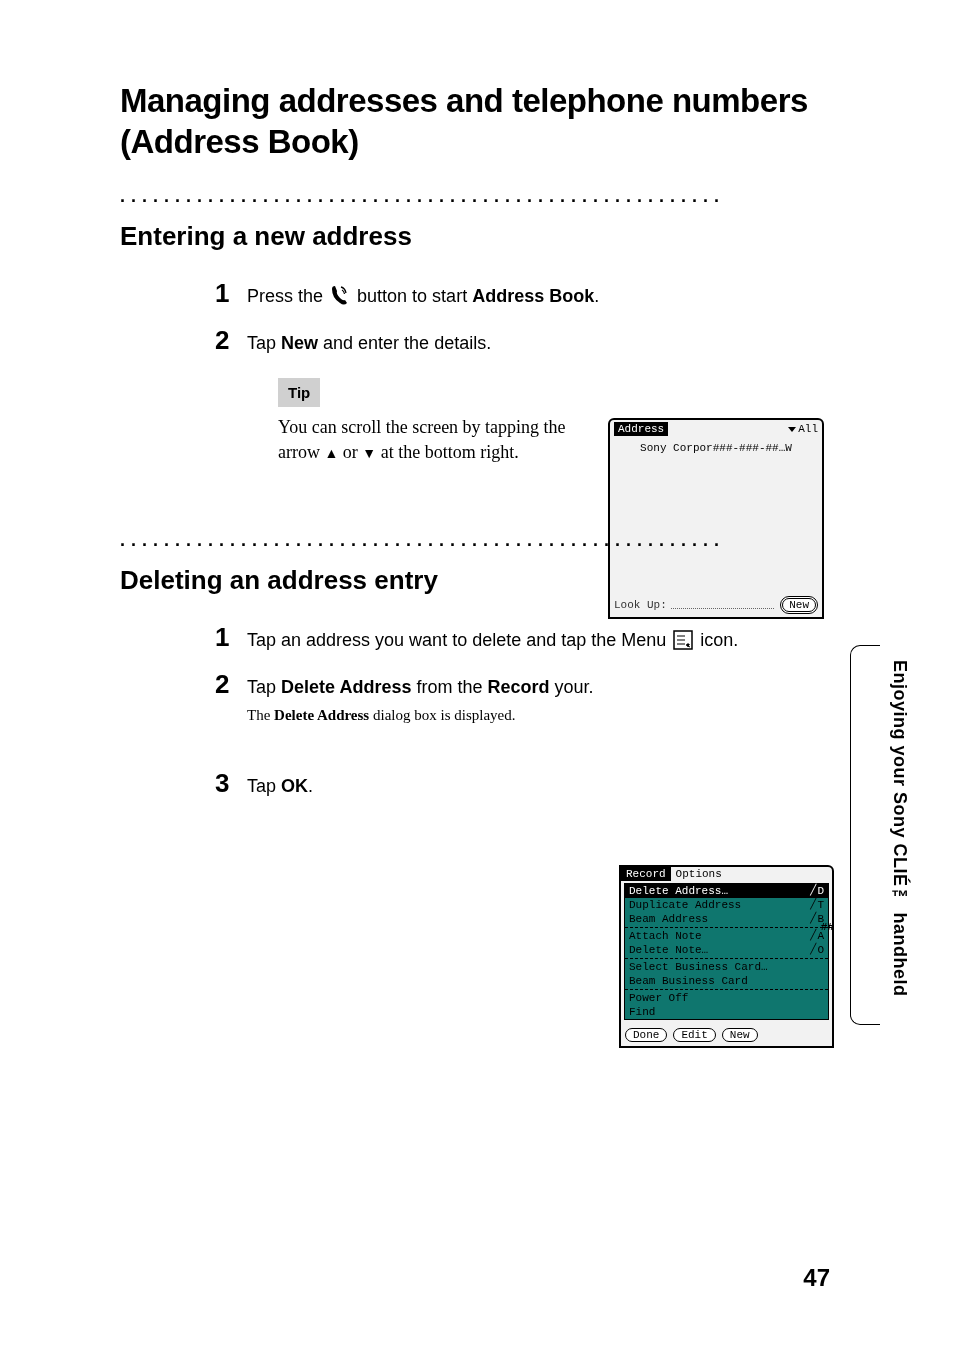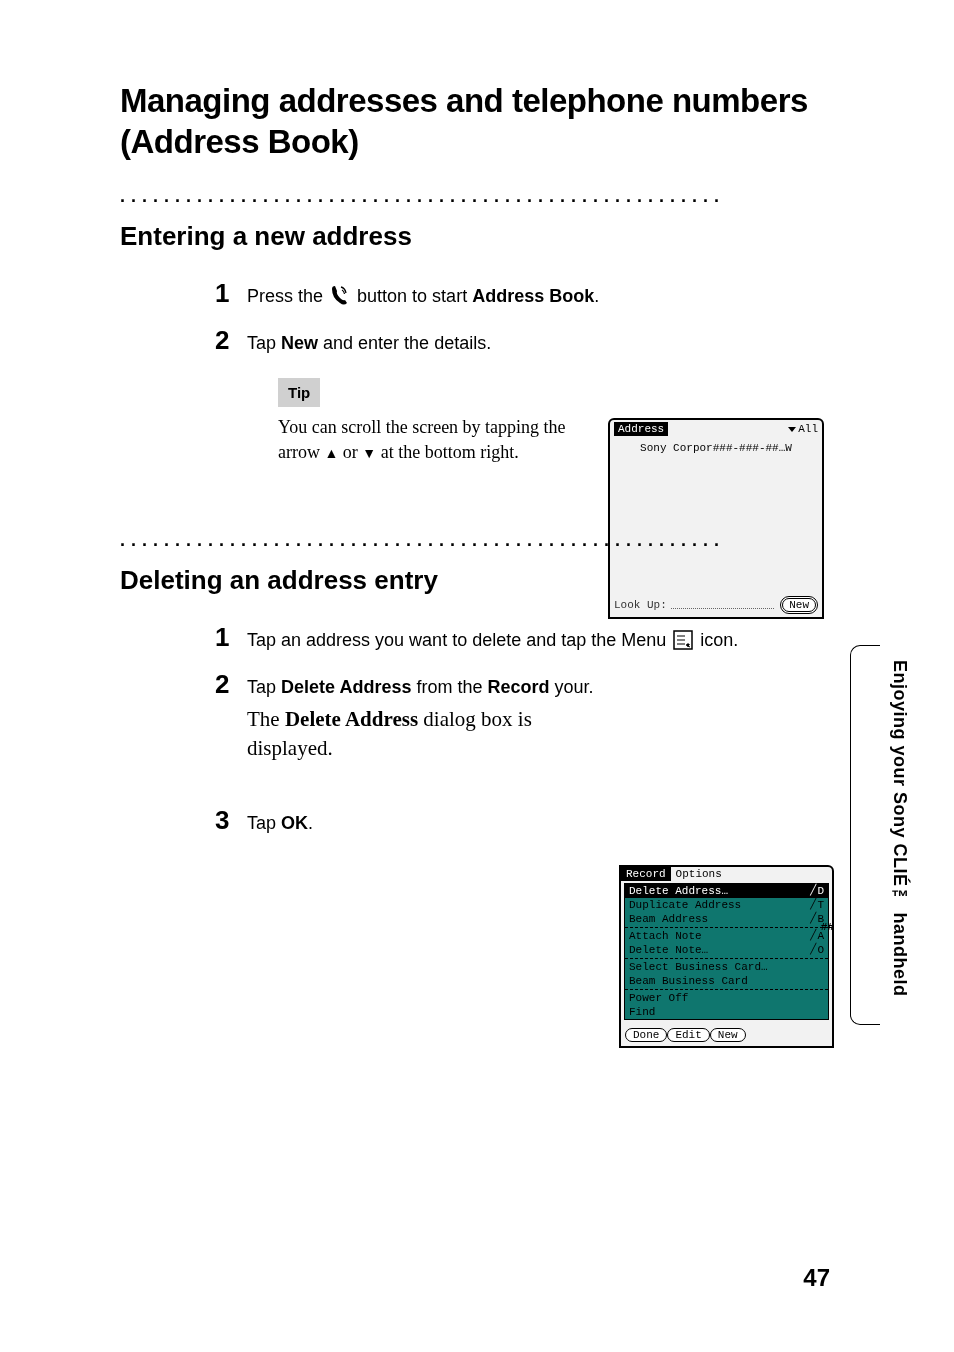--- a/index.html
+++ b/index.html
@@ -95,21 +95,21 @@
     font-size: 18px;
     margin-top: 8px;
     line-height: 1.4;
     width: 300px;
   }
   .arrow-up, .arrow-down {
     font-size: 14px;
   }
   .sub-text {
     font-family: "Times New Roman", Times, serif;
-    font-size: 21px;
+    font-size: 15px;
     margin-top: 4px;
     line-height: 1.4;
   }
   .screenshot-box1 {
     position: absolute;
     top: 418px;
     left: 608px;
     width: 216px;
     border: 2px solid #000;
     border-radius: 6px 6px 0 0;
@@ -222,21 +222,21 @@
   }
   .ss2-side-hash {
     position: absolute;
     top: 40px;
     right: -2px;
     font-size: 11px;
     font-weight: 700;
   }
   .ss2-footer {
     display: flex;
-    gap: 0;
+    gap: 6px;
     padding: 6px 4px 4px 4px;
   }
   .ss2-btn {
     border: 1px solid #000;
     border-radius: 9px;
     padding: 0 7px;
     font-size: 11px;
     background: #fff;
   }
 

